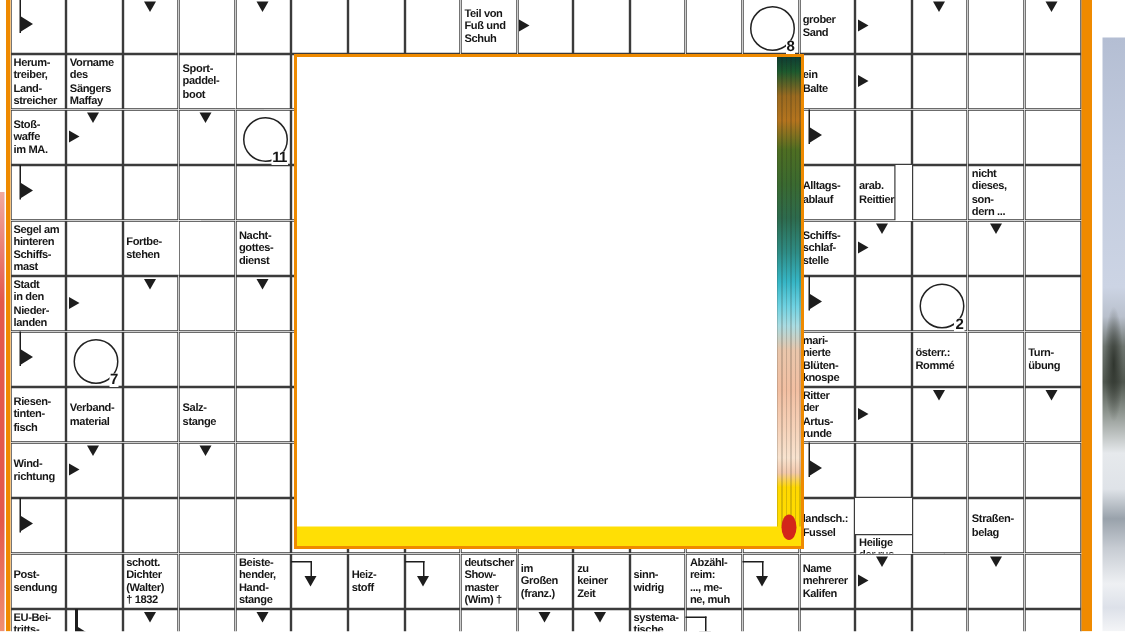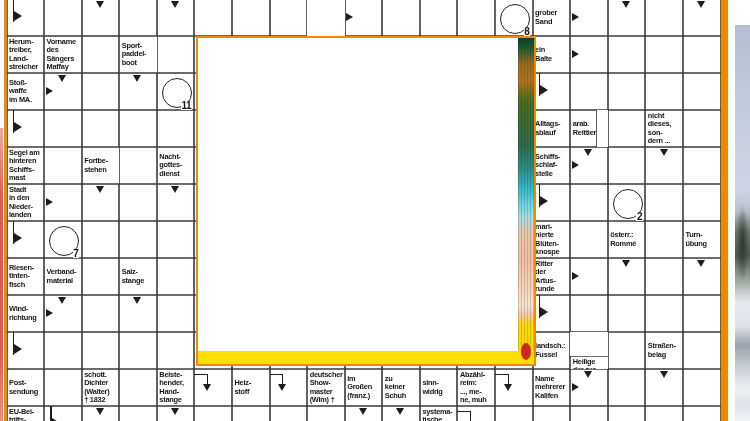--- a/index.html
+++ b/index.html
@@ -76,20 +76,25 @@
       <div class="cell" style="left: 81.66px; top: -1px; width: 37.58px; height: 37px;">
         <div class="ad"></div>
       </div>
       <div class="cell" style="left: 119.24px; top: -1px; width: 37.58px; height: 37px;"></div>
       <div class="cell" style="left: 156.82px; top: -1px; width: 37.58px; height: 37px;">
         <div class="ad"></div>
       </div>
       <div class="cell" style="left: 194.4px; top: -1px; width: 37.58px; height: 37px;"></div>
       <div class="cell" style="left: 231.98px; top: -1px; width: 37.58px; height: 37px;"></div>
       <div class="cell" style="left: 269.56px; top: -1px; width: 37.58px; height: 37px;"></div>
+      <div class="cell" style="left: 307.14px; top: -1px; width: 37.58px; height: 37px;">
+        <span class="clue-text">Teil von
+Fuß und
+Schuh</span>
+      </div>
       <div class="cell" style="left: 344.72px; top: -1px; width: 37.58px; height: 37px;">
         <div class="ar"></div>
       </div>
       <div class="cell" style="left: 382.3px; top: -1px; width: 37.58px; height: 37px;"></div>
       <div class="cell" style="left: 419.88px; top: -1px; width: 37.58px; height: 37px;"></div>
       <div class="cell" style="left: 457.46px; top: -1px; width: 37.58px; height: 37px;"></div>
       <div class="cell" style="left: 495.04px; top: -1px; width: 37.58px; height: 37px;">
         <div class="circle">
           <span class="num">8</span>
         </div>
@@ -460,21 +465,21 @@
       </div>
       <div class="cell" style="left: 307.14px; top: 369px; width: 37.58px; height: 37px;">
         <span class="clue-text">deutscher
 Show-
 master
 (Wim) †</span>
       </div>
       <div class="cell" style="left: 382.3px; top: 369px; width: 37.58px; height: 37px;">
         <span class="clue-text">zu
 keiner
-Schuh</span>
+Zeit</span>
       </div>
       <div class="cell" style="left: 419.88px; top: 369px; width: 37.58px; height: 37px;">
         <span class="clue-text">sinn-
 widrig</span>
       </div>
       <div class="cell" style="left: 457.46px; top: 369px; width: 37.58px; height: 37px;">
         <span class="clue-text">Abzähl-
 reim:
 ..., me-
 ne, muh</span>

